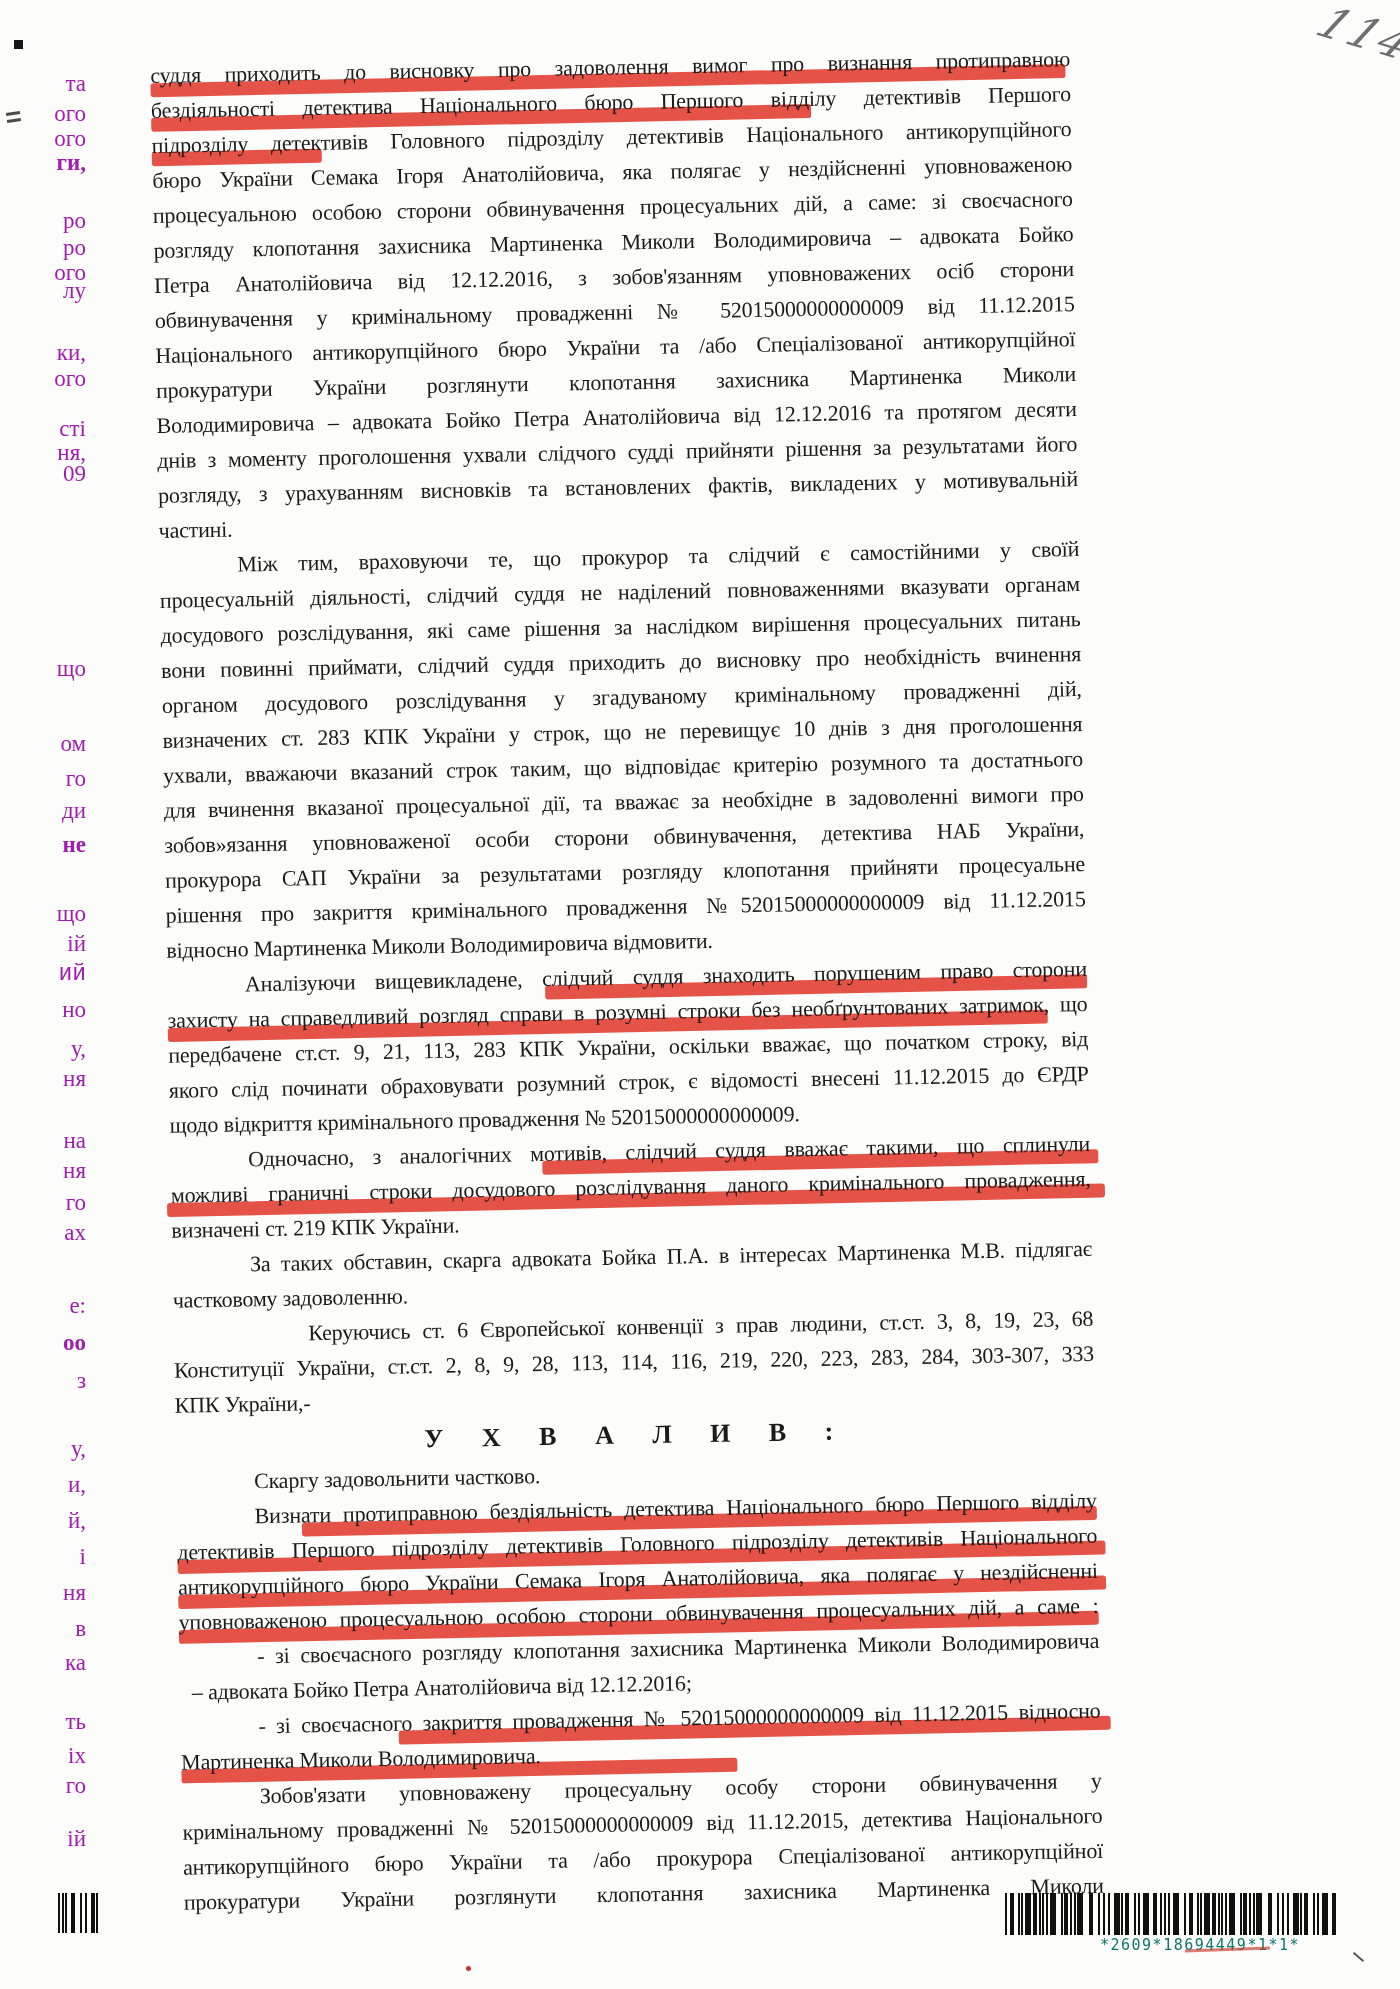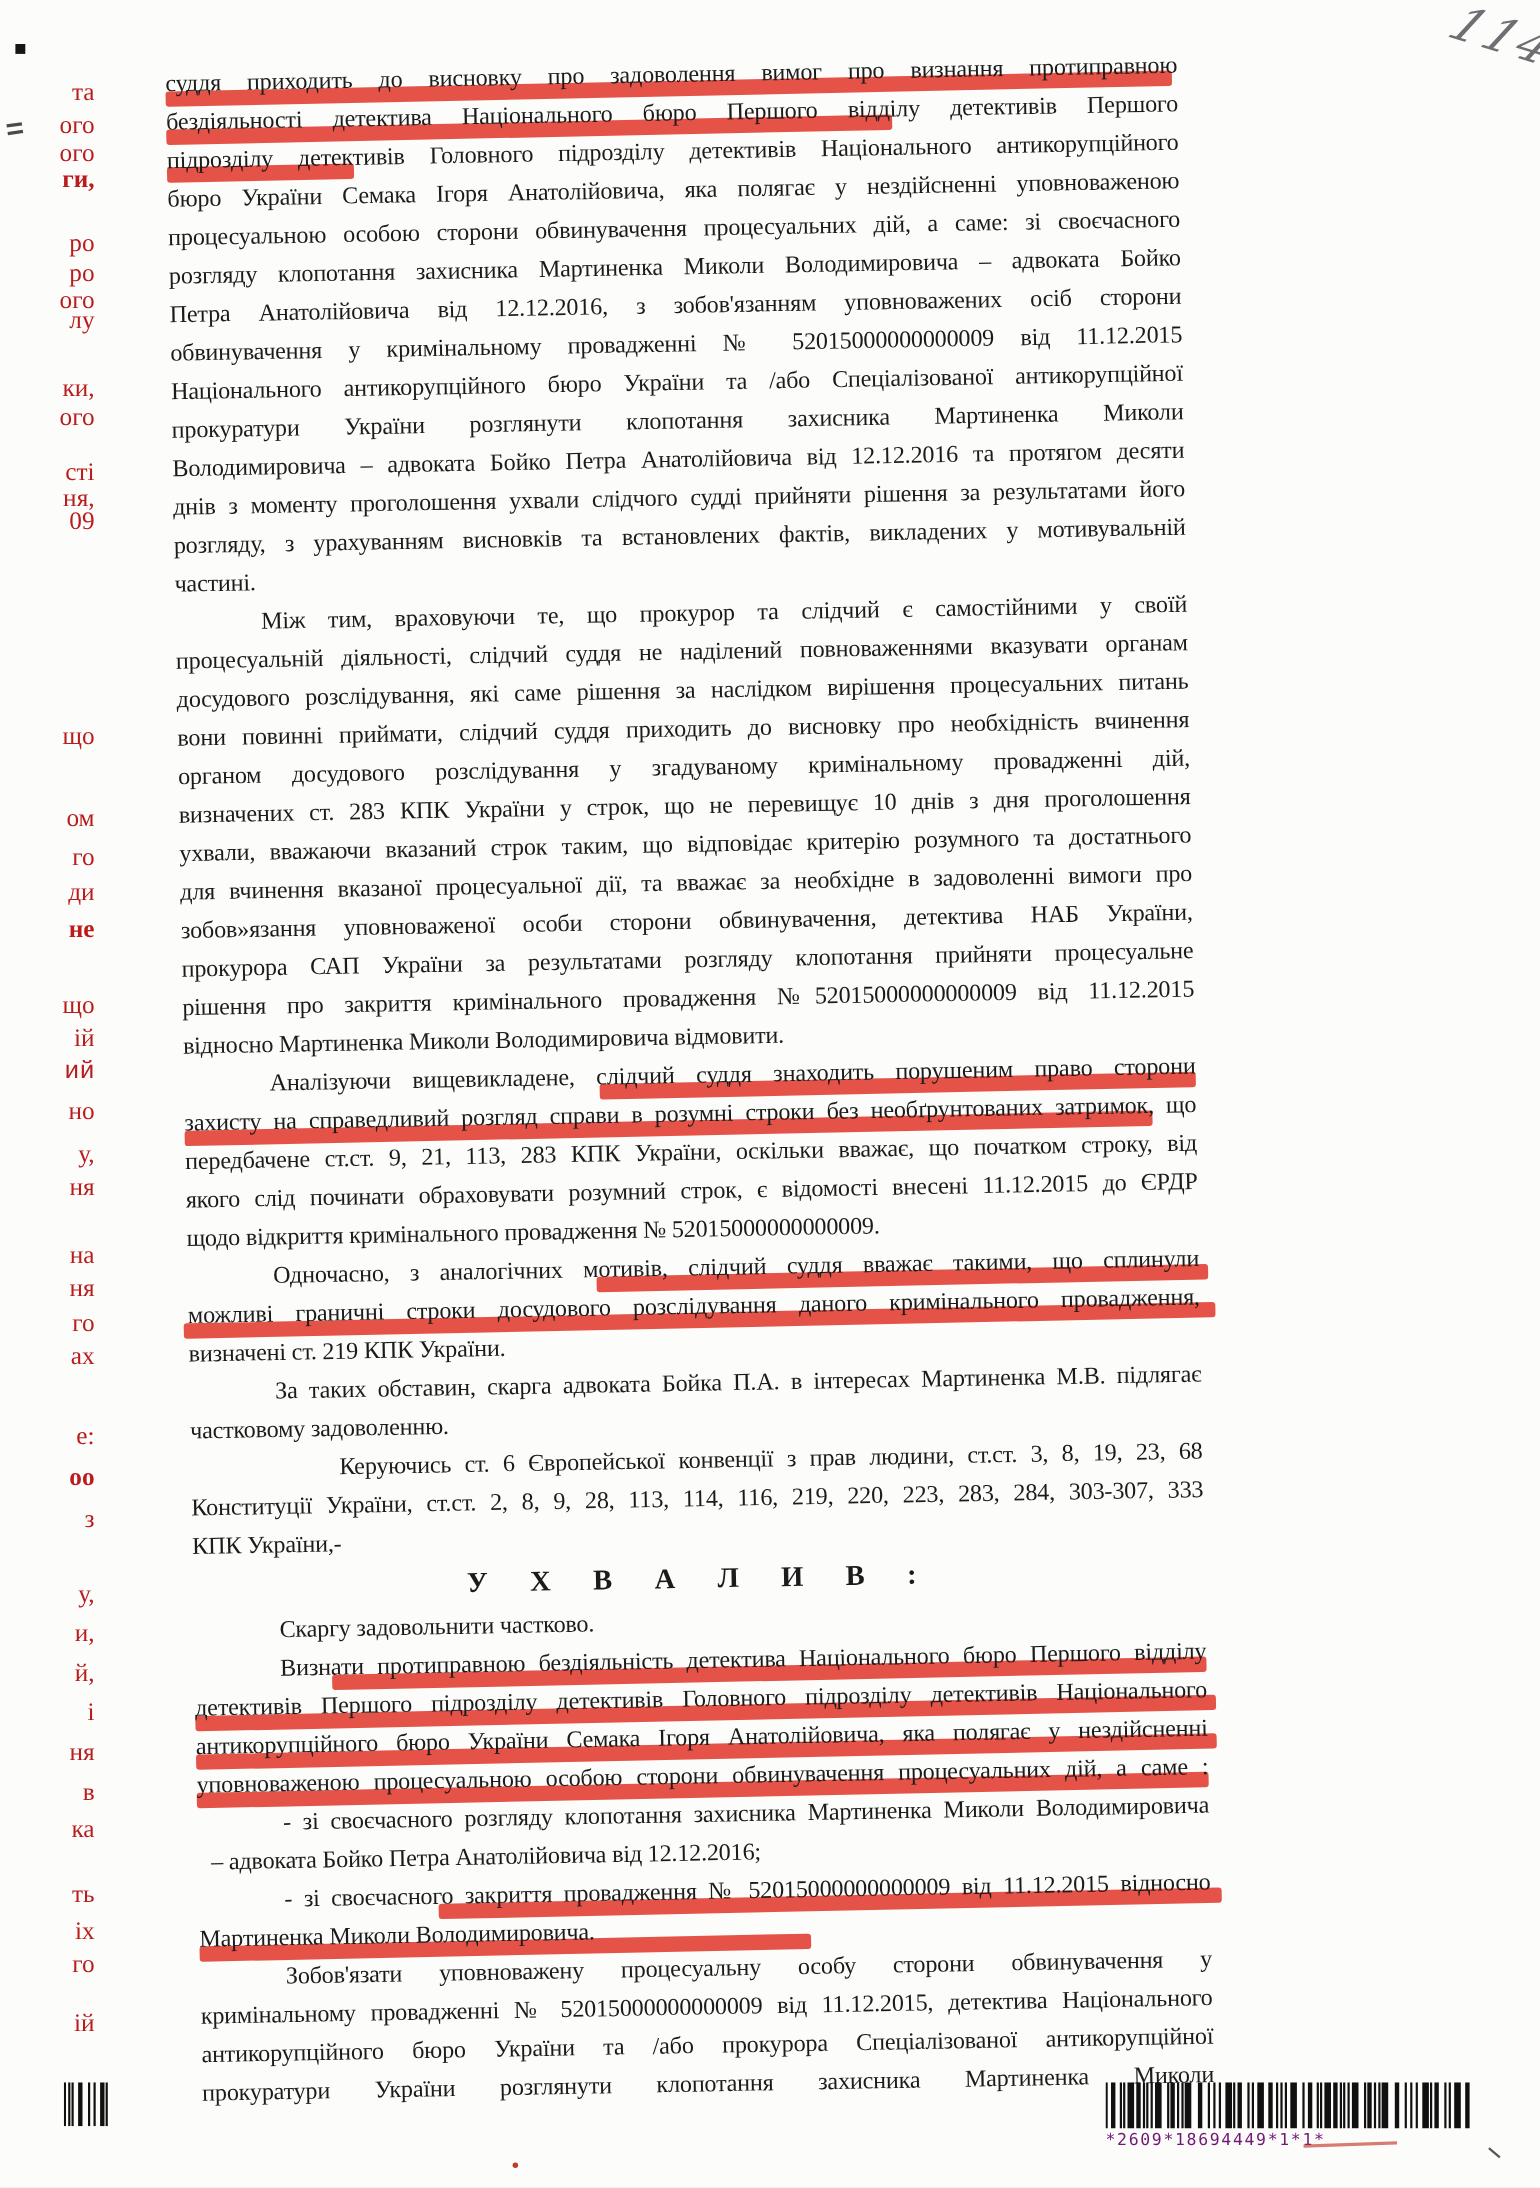--- a/index.html
+++ b/index.html
@@ -25,37 +25,37 @@
     letter-spacing:13px;word-spacing:6px;text-align:center;text-align-last:center;
   }
   .redline{
     position:absolute;top:24px;height:14px;opacity:.88;z-index:1;
     border-radius:3px;mix-blend-mode:multiply;
     transform:rotate(-.15deg);
   }
   
   .margin-col{position:absolute;left:0;top:0;width:100px;height:100%;}
   .frag{
-    position:absolute;right:14px;font-size:23px;color:#b91c1c;
+    position:absolute;right:14px;font-size:23px;color:#a21caf;
     font-family:"Liberation Serif",serif;white-space:nowrap;
   }
   
   .handnum{
     position:absolute;left:1320px;top:8px;
     font-family:"DejaVu Serif",serif;font-style:italic;
     font-size:44px;color:#4c4c52;opacity:.8;letter-spacing:3px;
     transform:rotate(17deg) skewX(-16deg);
   }
   
   .barcode-main{position:absolute;left:1005px;top:1893px;width:390px;height:42px;display:flex;align-items:stretch;overflow:hidden;}
   .barcode-frag{position:absolute;left:58px;top:1893px;width:56px;height:40px;display:flex;align-items:stretch;overflow:hidden;}
   .bar{background:#101010;flex:0 0 auto;}
   .barcode-label{
-    position:absolute;left:1005px;top:1936px;width:390px;
-    font-family:"DejaVu Sans Mono",monospace;font-size:15px;letter-spacing:1.5px;color:#701a75;
+    position:absolute;left:1005px;top:1936px;width:390px;text-align:center;
+    font-family:"DejaVu Sans Mono",monospace;font-size:15px;letter-spacing:1.5px;color:#0f766e;
   }
   
   .artifact{position:absolute;}
   .sq{left:14px;top:40px;width:9px;height:9px;background:#161616;}
   .eq{left:6px;top:112px;width:14px;height:3px;background:#4a4a4a;box-shadow:0 7px 0 #4a4a4a;transform:rotate(-8deg);}
   .reddot{left:466px;top:1966px;width:5px;height:5px;border-radius:50%;background:#c0392b;}
   .red-strike{left:1185px;top:1948px;width:85px;height:3px;background:#c4372b;opacity:.65;transform:rotate(-2deg);}
   .pen-tick{left:1352px;top:1956px;width:13px;height:2px;background:#555;transform:rotate(40deg);}
 </style>
 </head>

